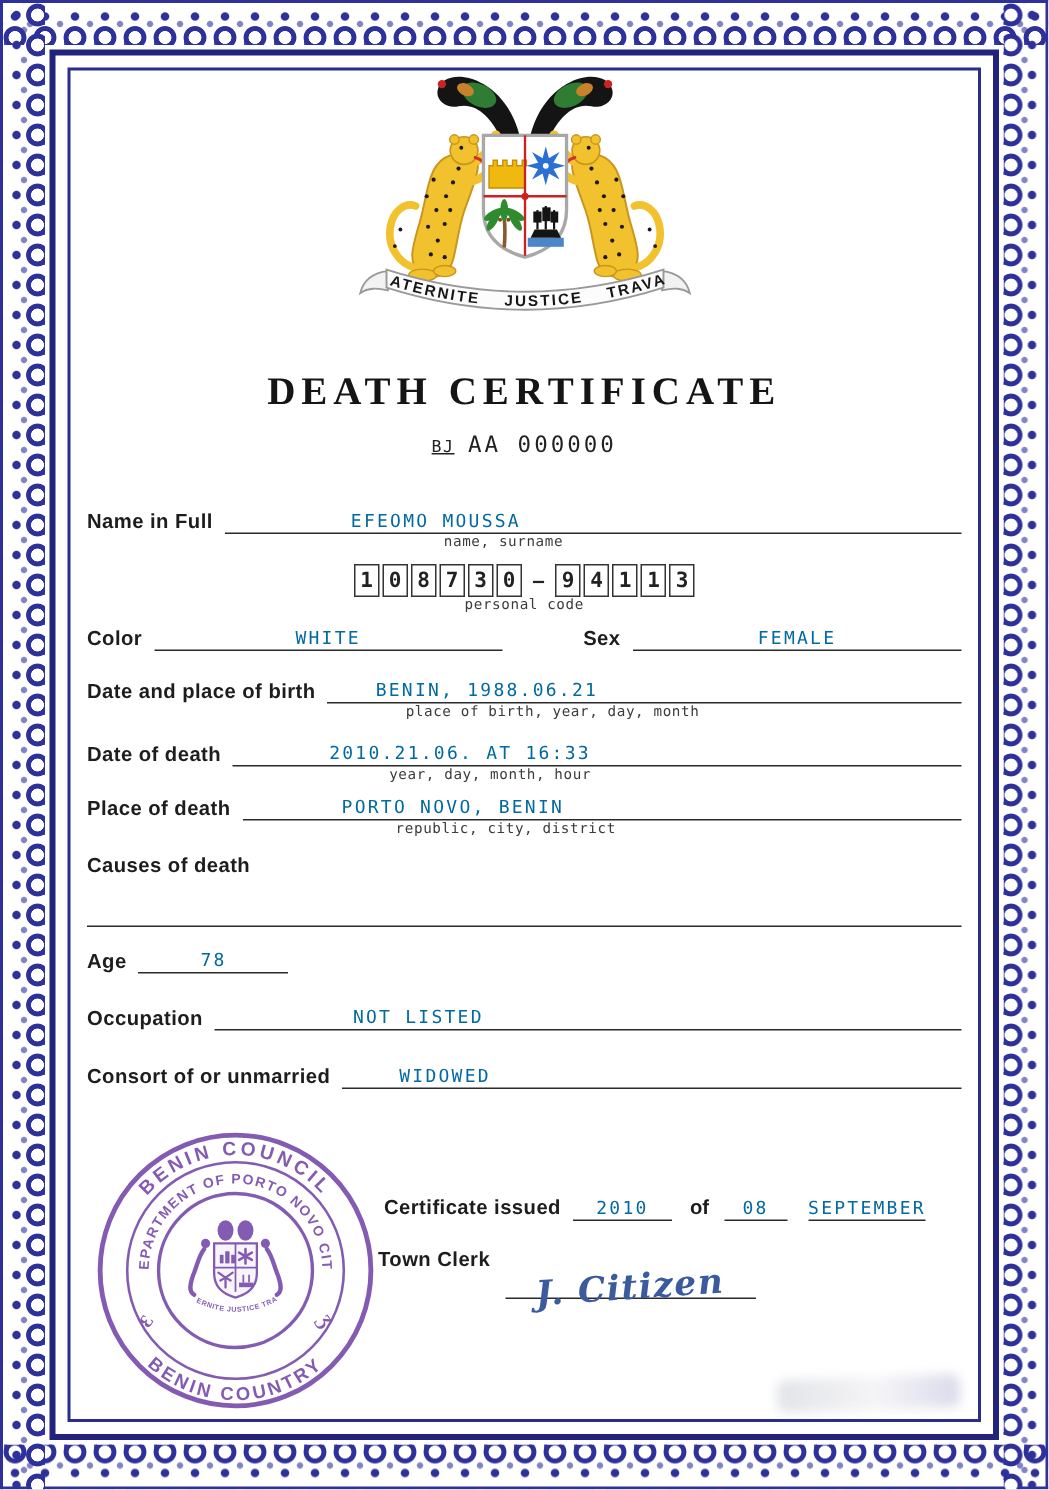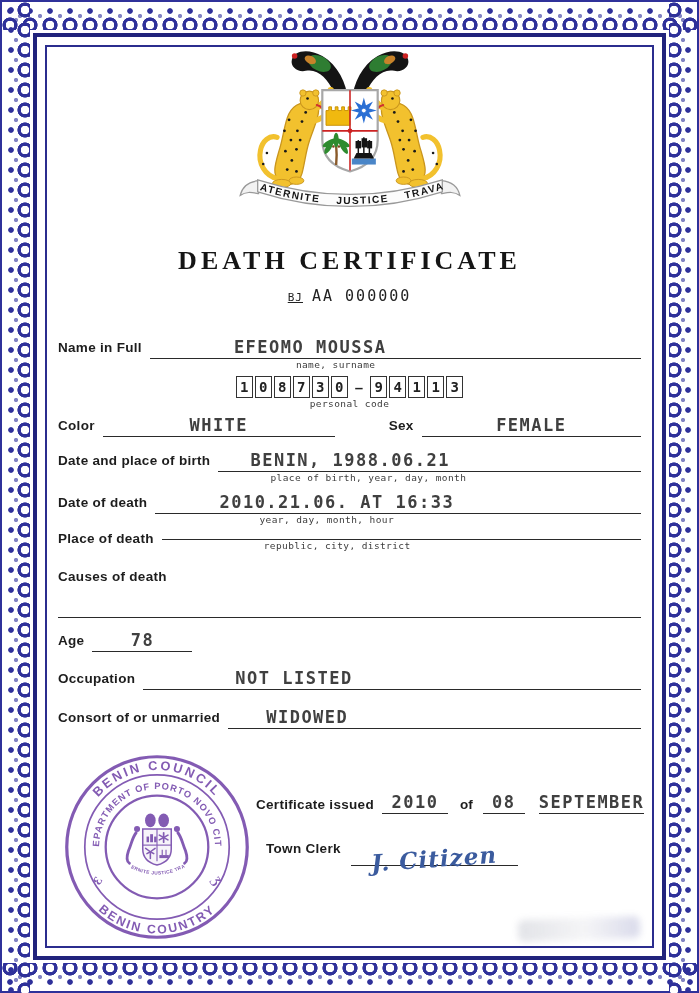--- a/index.html
+++ b/index.html
@@ -62,22 +62,22 @@
   .frow { position:absolute; left:0; right:0; height:24px; display:flex; align-items:center; }
   .lbl {
     font-size:13.5px; font-weight:700; letter-spacing:.3px; color:#1d1d1d;
     white-space:nowrap; padding-bottom:2px;
   }
   .fill {
     position:relative; flex:1; margin-left:8px; border-bottom:1.6px solid #2a2a2a;
     display:flex; align-items:flex-end; min-width:0;
   }
   .val {
-    font-family:"DejaVu Sans Mono", monospace; font-weight:700; font-size:17px;
-    letter-spacing:1.5px; white-space:nowrap; padding-bottom:1px; color:#404040;
+    font-family:"DejaVu Sans Mono", monospace; font-weight:400; font-size:12px;
+    letter-spacing:1.5px; white-space:nowrap; padding-bottom:1px; color:#0369a1;
   }
   .fill.center { justify-content:center; }
   .sub {
     position:absolute; top:calc(100% + 1px); font-family:"DejaVu Sans Mono", monospace;
     font-size:9.5px; letter-spacing:.4px; color:#3c3c3c; white-space:nowrap;
   }
 
   
   .code-row { position:absolute; top:376px; left:0; right:0; display:flex; flex-direction:column; align-items:center; }
   .code-boxes { display:flex; align-items:center; }
@@ -92,21 +92,21 @@
     letter-spacing:.4px; color:#3c3c3c;
   }
 
   .cont-line { position:absolute; left:0; right:0; border-bottom:1.6px solid #2a2a2a; }
 
   
   .stamp { position:absolute; top:752px; left:4px; width:190px; height:190px; opacity:.93; }
   .issued-row { position:absolute; top:790px; left:198px; right:0; height:24px; display:flex; align-items:flex-end; }
   .issued-row .fill { flex:none; }
   .ofword { font-size:13.5px; font-weight:700; padding:0 10px 2px 12px; }
-  .clerk-row { position:absolute; top:832px; left:208px; width:252px; height:34px; display:flex; align-items:center; }
+  .clerk-row { position:absolute; top:832px; left:194px; width:252px; height:34px; display:flex; align-items:flex-start; }
   .sigline { position:relative; flex:1; margin-left:10px; border-bottom:1.6px solid #2a2a2a; height:34px; }
   .sig {
     position:absolute; left:50%; bottom:-7px; transform:translateX(-50%) rotate(-4deg);
     font-family:"DejaVu Serif", serif; font-style:italic; font-weight:700;
     font-size:23px; color:#3b5b9e; letter-spacing:1px; white-space:nowrap;
   }
 
   .smudge {
     position:absolute; left:518px; top:918px; width:122px; height:22px; z-index:2;
     background:linear-gradient(90deg, rgba(125,130,150,.40), rgba(170,170,185,.22) 55%, rgba(60,65,150,.35));
@@ -280,20 +280,21 @@
       <span class="lbl">Date of death</span>
       <span class="fill">
         <span class="val" style="padding-left:64px">2010.21.06. AT 16:33</span>
         <span class="sub" style="left:104px">year, day, month, hour</span>
       </span>
     </div>
 
     <div class="frow" style="top:527px">
       <span class="lbl">Place of death</span>
       <span class="fill">
+        <span class="val" style="padding-left:66px">PORTO NOVO, BENIN</span>
         <span class="sub" style="left:102px">republic, city, district</span>
       </span>
     </div>
 
     <div class="frow" style="top:565px">
       <span class="lbl">Causes of death</span>
     </div>
 
     <div class="cont-line" style="top:617px"></div>
 

